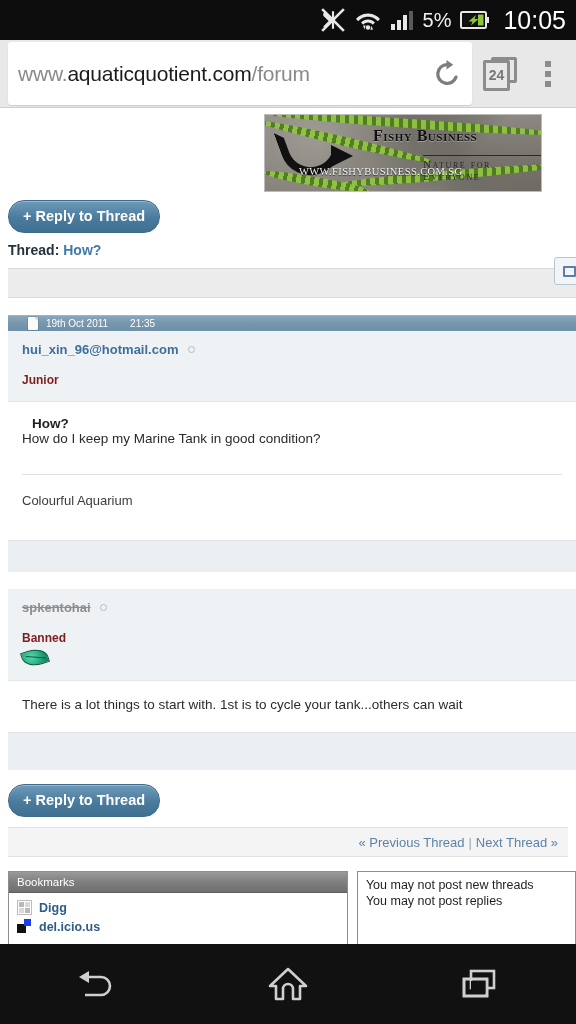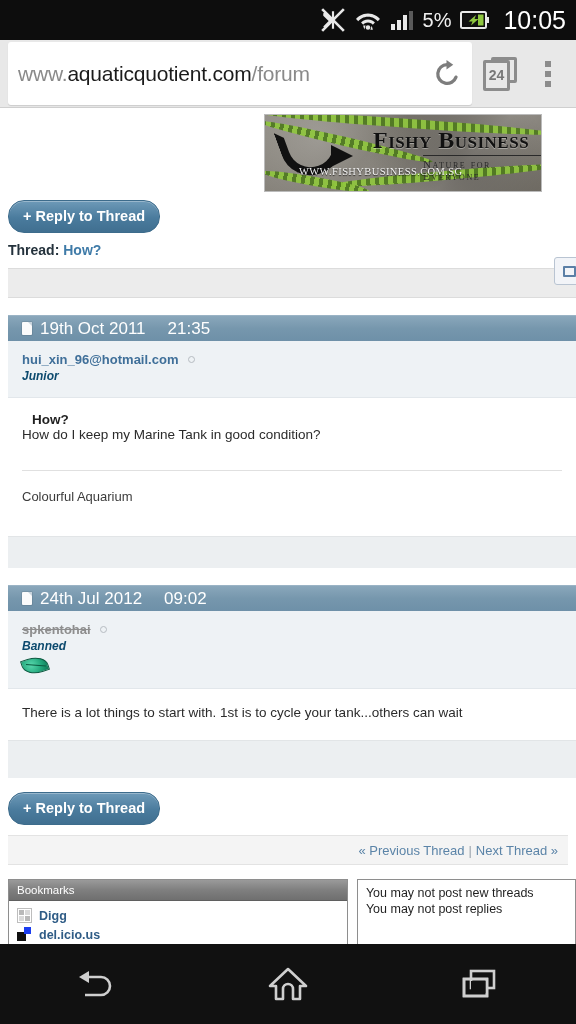--- a/index.html
+++ b/index.html
@@ -88,21 +88,21 @@
     border:8px solid #111; border-top-color:transparent; border-right-color:transparent;
     border-radius:0 0 40px 40px; transform:rotate(-20deg);
   }
   .hookarrow {
     position:absolute; left:66px; top:30px; width:0;height:0;
     border-top:11px solid transparent; border-bottom:11px solid transparent;
     border-left:22px solid #111;
   }
   .fbtitle {
     position:absolute; left:108px; top:12px;
-    font-family:"Liberation Serif", serif; font-size:24px;
+    font-family:"Liberation Serif", serif; font-size:16px;
     color:#111; letter-spacing:.5px; font-variant:small-caps; font-weight:bold;
     text-shadow:0 1px 0 rgba(255,255,255,.35);
   }
   .fbsub {
     position:absolute; left:158px; top:40px;
     font-family:"Liberation Serif", serif; font-size:11px;
     color:#2a2a2a; letter-spacing:1.6px; font-variant:small-caps;
     border-top:1px solid #2a2a2a; padding-top:2px;
   }
   .fburl {
@@ -143,24 +143,24 @@
     border:1px solid #b9c4d2; border-radius:3px;
     display:flex; align-items:center; justify-content:center;
   }
   .toolbtn i {
     display:block; width:13px; height:11px; border:2px solid #5b7fa6; border-radius:1px;
   }
 
   
   .post { margin-top:17px; }
   .postbar {
-    height:26px; margin-left:8px;
+    height:16px; margin-left:8px;
     background:linear-gradient(to bottom,#8aa7bb 0%,#7697ad 50%,#6e90a8 100%);
-    display:flex; align-items:center; gap:8px; padding-left:14px;
-    color:#ffffff; font-size:17px;
+    display:flex; align-items:center; gap:8px; padding-left:20px;
+    color:#ffffff; font-size:10px;
     border-top:1px solid #9ab3c5;
   }
   .pageicon {
     width:10px; height:13px; background:#fbfbfb; border-radius:1px;
     position:relative; box-shadow:0 0 0 1px rgba(0,0,0,.08);
   }
   .pageicon:after {
     content:""; position:absolute; right:0; top:0;
     border-top:4px solid #c8d4dd; border-left:4px solid transparent;
   }
@@ -169,21 +169,21 @@
   .userblock {
     margin-left:8px; background:#eef2f5; padding:9px 0 14px 14px;
     border-bottom:1px solid #e2e7eb;
   }
   .uname { font-size:13px; font-weight:bold; color:#3f6f99; }
   .uname.banned { color:#8e8e8e; text-decoration:line-through; }
   .ustatus {
     display:inline-block; width:7px; height:7px; border-radius:50%;
     border:1px solid #b6bcc1; margin-left:5px; vertical-align:middle;
   }
-  .urank { font-size:12px; font-weight:bold; color:#0c4a6e; margin-top:1px;font-style:italic; }
+  .urank { font-size:12px; font-weight:bold; color:#7f1d1d; margin-top:15px; }
   .leaf {
     margin-top:4px; width:26px; height:17px;
     background:radial-gradient(circle at 35% 40%, #58d8ae 0%, #23a87c 55%, #0f7a57 100%);
     border-radius:0 70% 0 70%; transform:rotate(-18deg);
     border:1px solid #0b5a40;
     position:relative;
   }
   .leaf:after {
     content:""; position:absolute; left:3px; top:7px; width:20px; height:1px;
     background:#0b5a40; transform:rotate(22deg);
@@ -367,25 +367,20 @@
       <div class="posttitle">How?</div>
       <div class="posttext">How do I keep my Marine Tank in good condition?</div>
       <div class="sigsep"></div>
       <div class="sig">Colourful Aquarium</div>
     </div>
     <div class="spacerwhite"></div>
     <div class="postfoot"></div>
   </div>
 
   <div class="post">
-    <div class="postbar">
-      <span class="pageicon"></span>
-      <span>24th Jul 2012</span>
-      <span class="ptime">09:02</span>
-    </div>
     <div class="userblock">
       <div>
         <span class="uname banned">spkentohai</span>
         <span class="ustatus"></span>
       </div>
       <div class="urank">Banned</div>
       <div class="leaf"></div>
     </div>
     <div class="postbody">
       <div class="posttext" style="margin-top:2px">There is a lot things to start with. 1st is to cycle your tank...others can wait</div>

